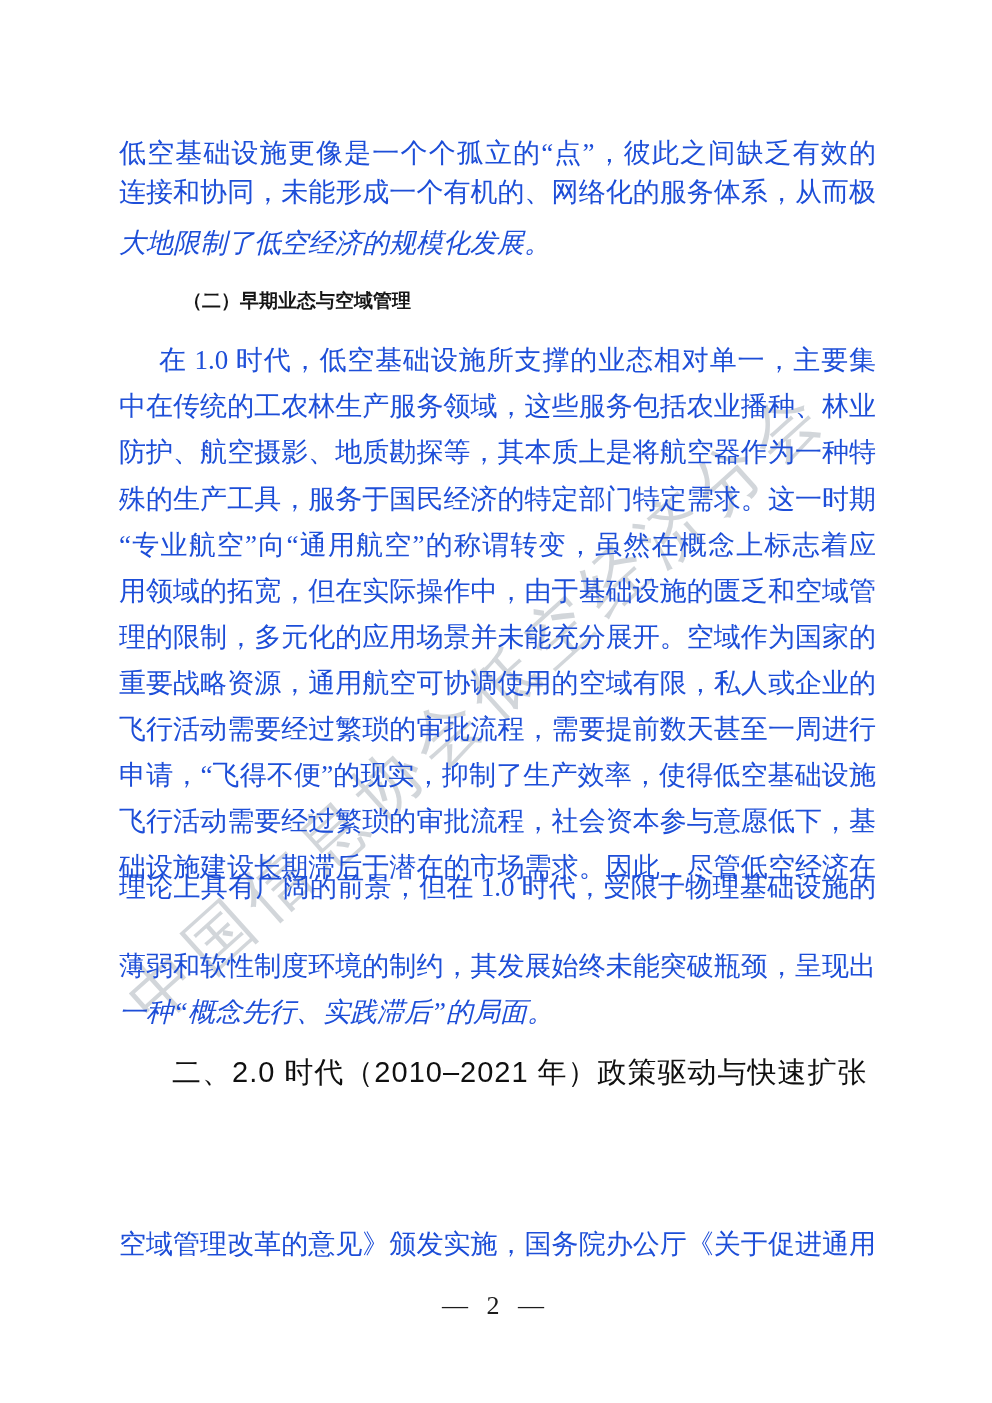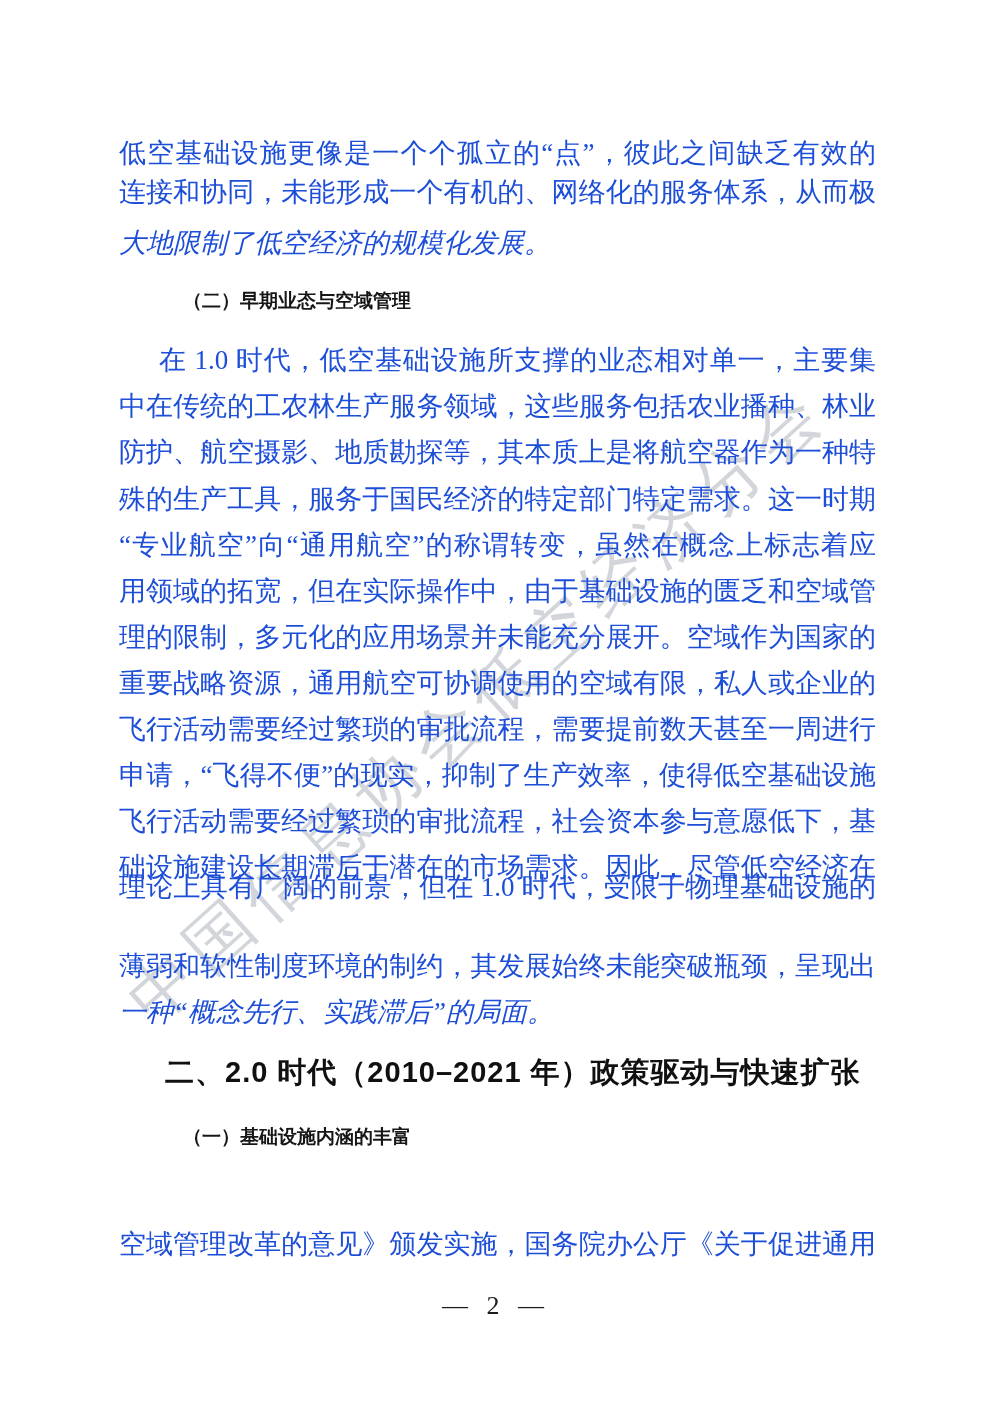--- a/index.html
+++ b/index.html
@@ -47,24 +47,24 @@
     position: absolute;
     left: 119px; width: 757px;
     height: 46px; line-height: 46px;
     font-size: 19px;
     text-indent: 64px;
     color: #161616;
     font-weight: 700;
   }
   .h2head {
     position: absolute;
-    left: 165px; width: 790px;
+    left: 172px; width: 790px;
     height: 46px; line-height: 46px;
     font-size: 29px;
-    font-weight: 700;
+    font-weight: 400;
     letter-spacing: 1px;
     color: #101010;
     font-family: "Liberation Sans", "DejaVu Sans", sans-serif;
   }
   .pagenum {
     position: absolute;
     left: 0; width: 992px;
     height: 40px; line-height: 40px;
     text-align: center;
     font-size: 26px;
@@ -96,19 +96,18 @@
   <div class="bline" style="top:706px">飞行活动需要经过繁琐的审批流程，需要提前数天甚至一周进行</div>
   <div class="bline" style="top:752px">申请，“飞得不便”的现实，抑制了生产效率，使得低空基础设施</div>
   <div class="bline" style="top:798px">飞行活动需要经过繁琐的审批流程，社会资本参与意愿低下，基</div>
   <div class="bline" style="top:844px">础设施建设长期滞后于潜在的市场需求。因此，尽管低空经济在</div>
   <div class="bline" style="top:864px">理论上具有广阔的前景，但在 1.0 时代，受限于物理基础设施的</div>
   <div class="bline" style="top:943px">薄弱和软性制度环境的制约，其发展始终未能突破瓶颈，呈现出</div>
   <div class="bline pend" style="top:989px">一种“概念先行、实践滞后”的局面。</div>
 
   <div class="h2head" style="top:1049px">二、2.0 时代（2010–2021 年）政策驱动与快速扩张</div>
 
-  <div class="subhead" style="top:1114px">（一）基础设施内涵的丰富</div>
 
   <div class="bline" style="top:1221px">空域管理改革的意见》颁发实施，国务院办公厅《关于促进通用</div>
 
   <div class="pagenum" style="top:1286px">— 2 —</div>
 
 </div>
 
 </body></html>

